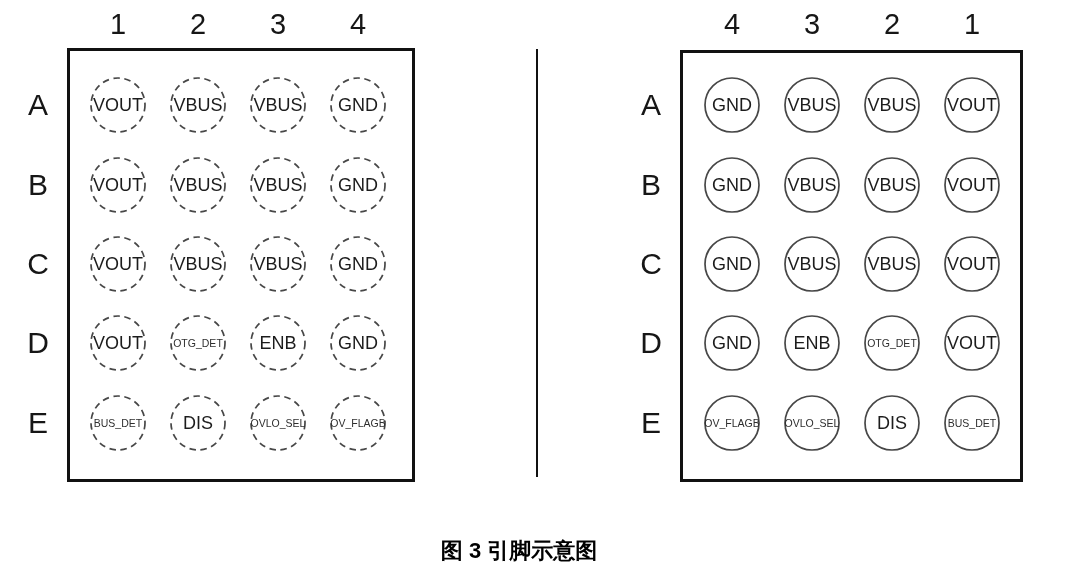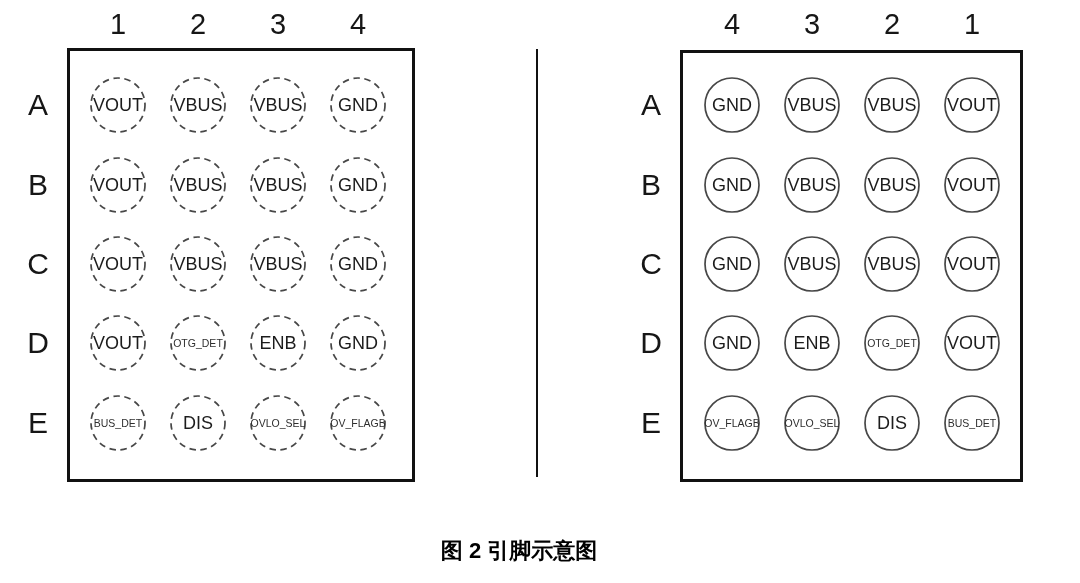--- a/index.html
+++ b/index.html
@@ -341,15 +341,15 @@
         <span class="pin-label">DIS</span>
       </div>
       <div class="pin" style="left: 944px; top: 395px;">
         <svg width="56" height="56">
           <circle cx="28" cy="28" r="27" fill="none" stroke="#474747" stroke-width="1.7"></circle>
         </svg>
         <span class="pin-label small">BUS_DET</span>
       </div>
     </div>
 
-  <div class="caption">图 2  引脚示意图</div>
+  <div class="caption">图 3  引脚示意图</div>
 
 </div>
 
 </body></html>

